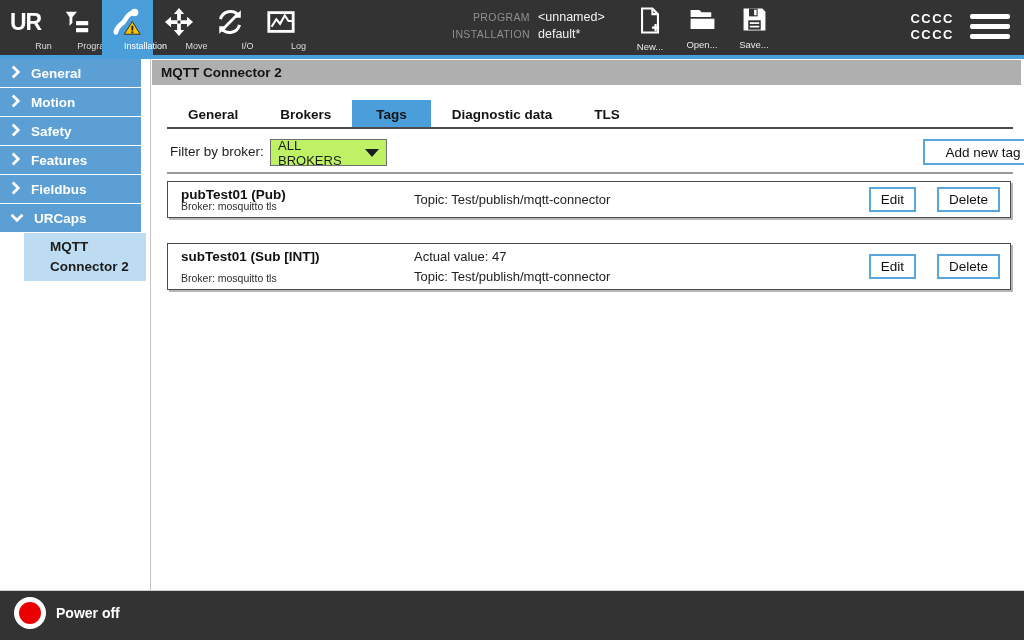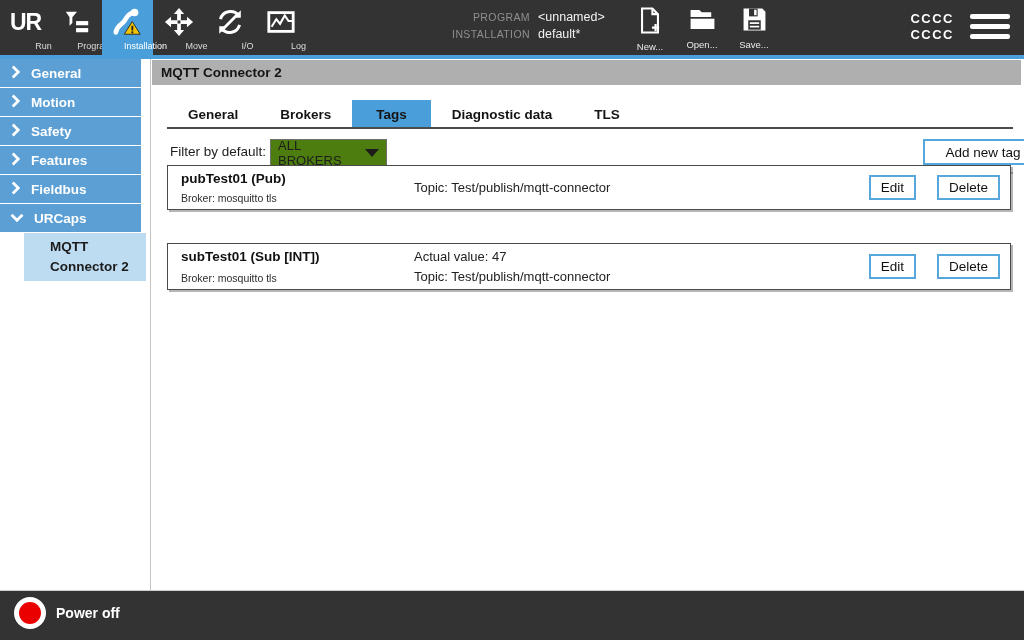--- a/index.html
+++ b/index.html
@@ -50,32 +50,32 @@
   .panel-title { position:absolute; left:1px; top:1px; width:869px; height:25px; background:#AFAFAF;
                  color:#141414; font-size:13.5px; font-weight:bold; line-height:25px; padding-left:9px; }
   .tabs { position:absolute; left:16px; top:41px; width:846px; height:29px; display:flex;
           border-bottom:2px solid #4b4b4b; }
   .tab { padding:0 21px; line-height:29px; font-size:13.5px; font-weight:bold; color:#141414; cursor:pointer; }
   .tab.selected { background:#4A9ED9; padding:0 24px; }
 
   .filter-label { position:absolute; left:19px; top:80px; height:26px; line-height:26px;
                   font-size:13.5px; color:#1d1d1d; }
   .dropdown { position:absolute; left:119px; top:80px; width:117px; height:27px;
-              border:1px solid #6f6f6f; background:#4d7c0f; display:flex; align-items:center;
+              border:1px solid #6f6f6f; background:#bef264; display:flex; align-items:center;
               padding:0 7px; gap:8px; font-size:13px; color:#1d1d1d; cursor:pointer; }
   .caret { width:0; height:0; border-left:7px solid transparent; border-right:7px solid transparent;
            border-top:8px solid #1c1c1c; }
   .btn { background:#fff; border:2px solid #57A7DC; color:#111; font-size:13.5px;
          font-family:"Liberation Sans", sans-serif; cursor:pointer; }
   .add-btn { position:absolute; left:772px; top:80px; width:120px; height:26px; }
   .hr { position:absolute; left:16px; top:113px; width:846px; border-top:2px solid #9a9a9a; }
 
   .tag-row { position:absolute; left:16px; width:844px; background:#fff;
              border:1px solid #4a4a4a; box-shadow:2px 2px 0 rgba(110,110,110,.5); }
-  .row-0 { top:106px; height:45px; }
+  .row-0 { top:122px; height:37px; }
   .row-1 { top:184px; height:47px; }
   .tag-left { position:absolute; left:13px; top:0; bottom:0; }
   .tag-name { position:absolute; top:5px; font-size:13.5px; font-weight:bold; color:#111; white-space:nowrap; }
   .tag-broker { position:absolute; bottom:5px; font-size:10.5px; color:#2d2d2d; white-space:nowrap; }
   .tag-mid { position:absolute; left:246px; top:0; bottom:0; display:flex; flex-direction:column;
              justify-content:space-evenly; }
   .tag-mid .line { font-size:13px; color:#222; white-space:nowrap; }
   .tag-actions { position:absolute; right:10px; top:0; bottom:0; display:flex; align-items:center; gap:21px; }
   .tag-actions .btn { height:25px; padding:0 10px; }
 
@@ -258,21 +258,21 @@
     <div class="panel-title">MQTT Connector 2</div>
 
     <div class="tabs">
       <div class="tab">General</div>
       <div class="tab">Brokers</div>
       <div class="tab selected">Tags</div>
       <div class="tab">Diagnostic data</div>
       <div class="tab">TLS</div>
     </div>
 
-    <div class="filter-label">Filter by default:</div>
+    <div class="filter-label">Filter by broker:</div>
     <div class="dropdown">
       <span>ALL BROKERS</span>
       <span class="caret"></span>
     </div>
     <button class="btn add-btn">Add new tag</button>
     <div class="hr"></div>
 
     <div class="tag-row row-0">
       <div class="tag-left">
         <div class="tag-name">pubTest01 (Pub)</div>

